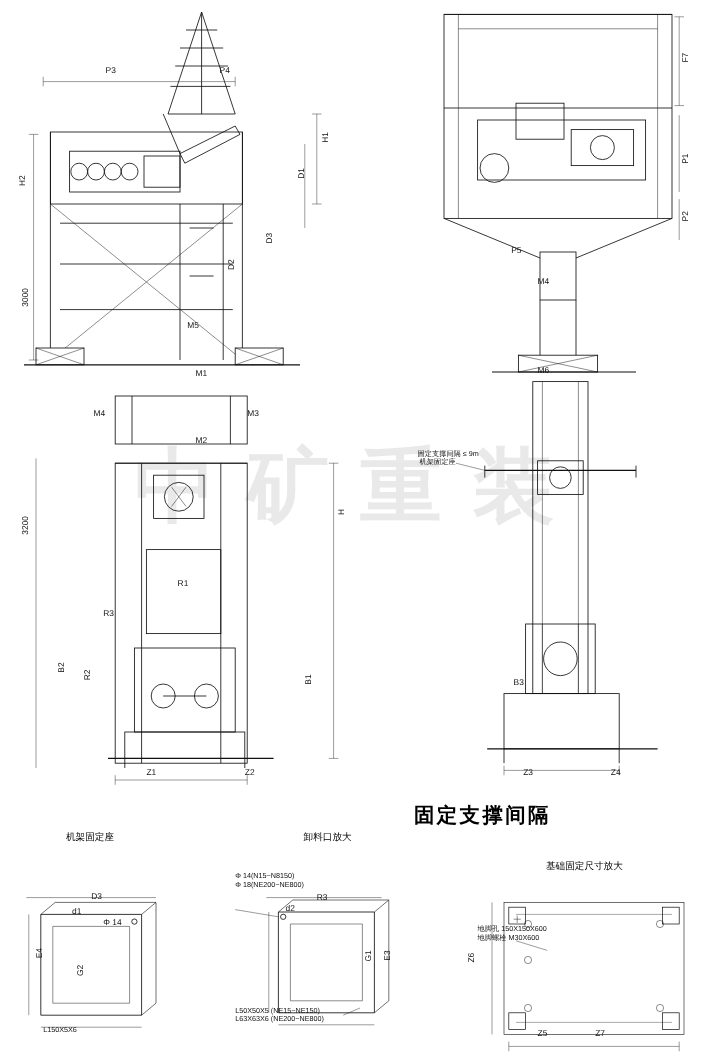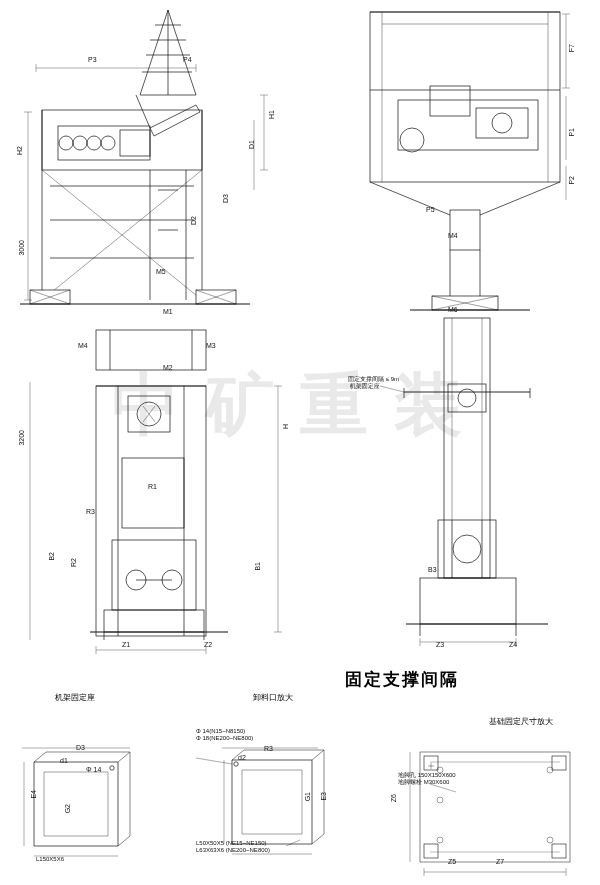--- a/index.html
+++ b/index.html
@@ -227,15 +227,15 @@
 Φ 18(NE200~NE800)</div>
   <div class="note" style="left:196px;top:840px">L50X50X5 (NE15~NE150)
 L63X63X6 (NE200~NE800)</div>
   <div class="note" style="left:398px;top:772px">地脚孔 150X150X600
 地脚螺栓 M30X600</div>
   <div class="note" style="left:36px;top:856px">L150X5X6</div>
 
   <div class="cn-title" style="left:345px;top:668px">固定支撑间隔</div>
   <div class="cn-sub" style="left:40px;top:692px;width:70px">机架固定座</div>
   <div class="cn-sub" style="left:238px;top:692px;width:70px">卸料口放大</div>
-  <div class="cn-sub" style="left:456px;top:716px;width:130px">基础固定尺寸放大</div>
+  <div class="cn-sub" style="left:422px;top:716px;width:130px">基础固定尺寸放大</div>
 
 </div>
 
 </body></html>

